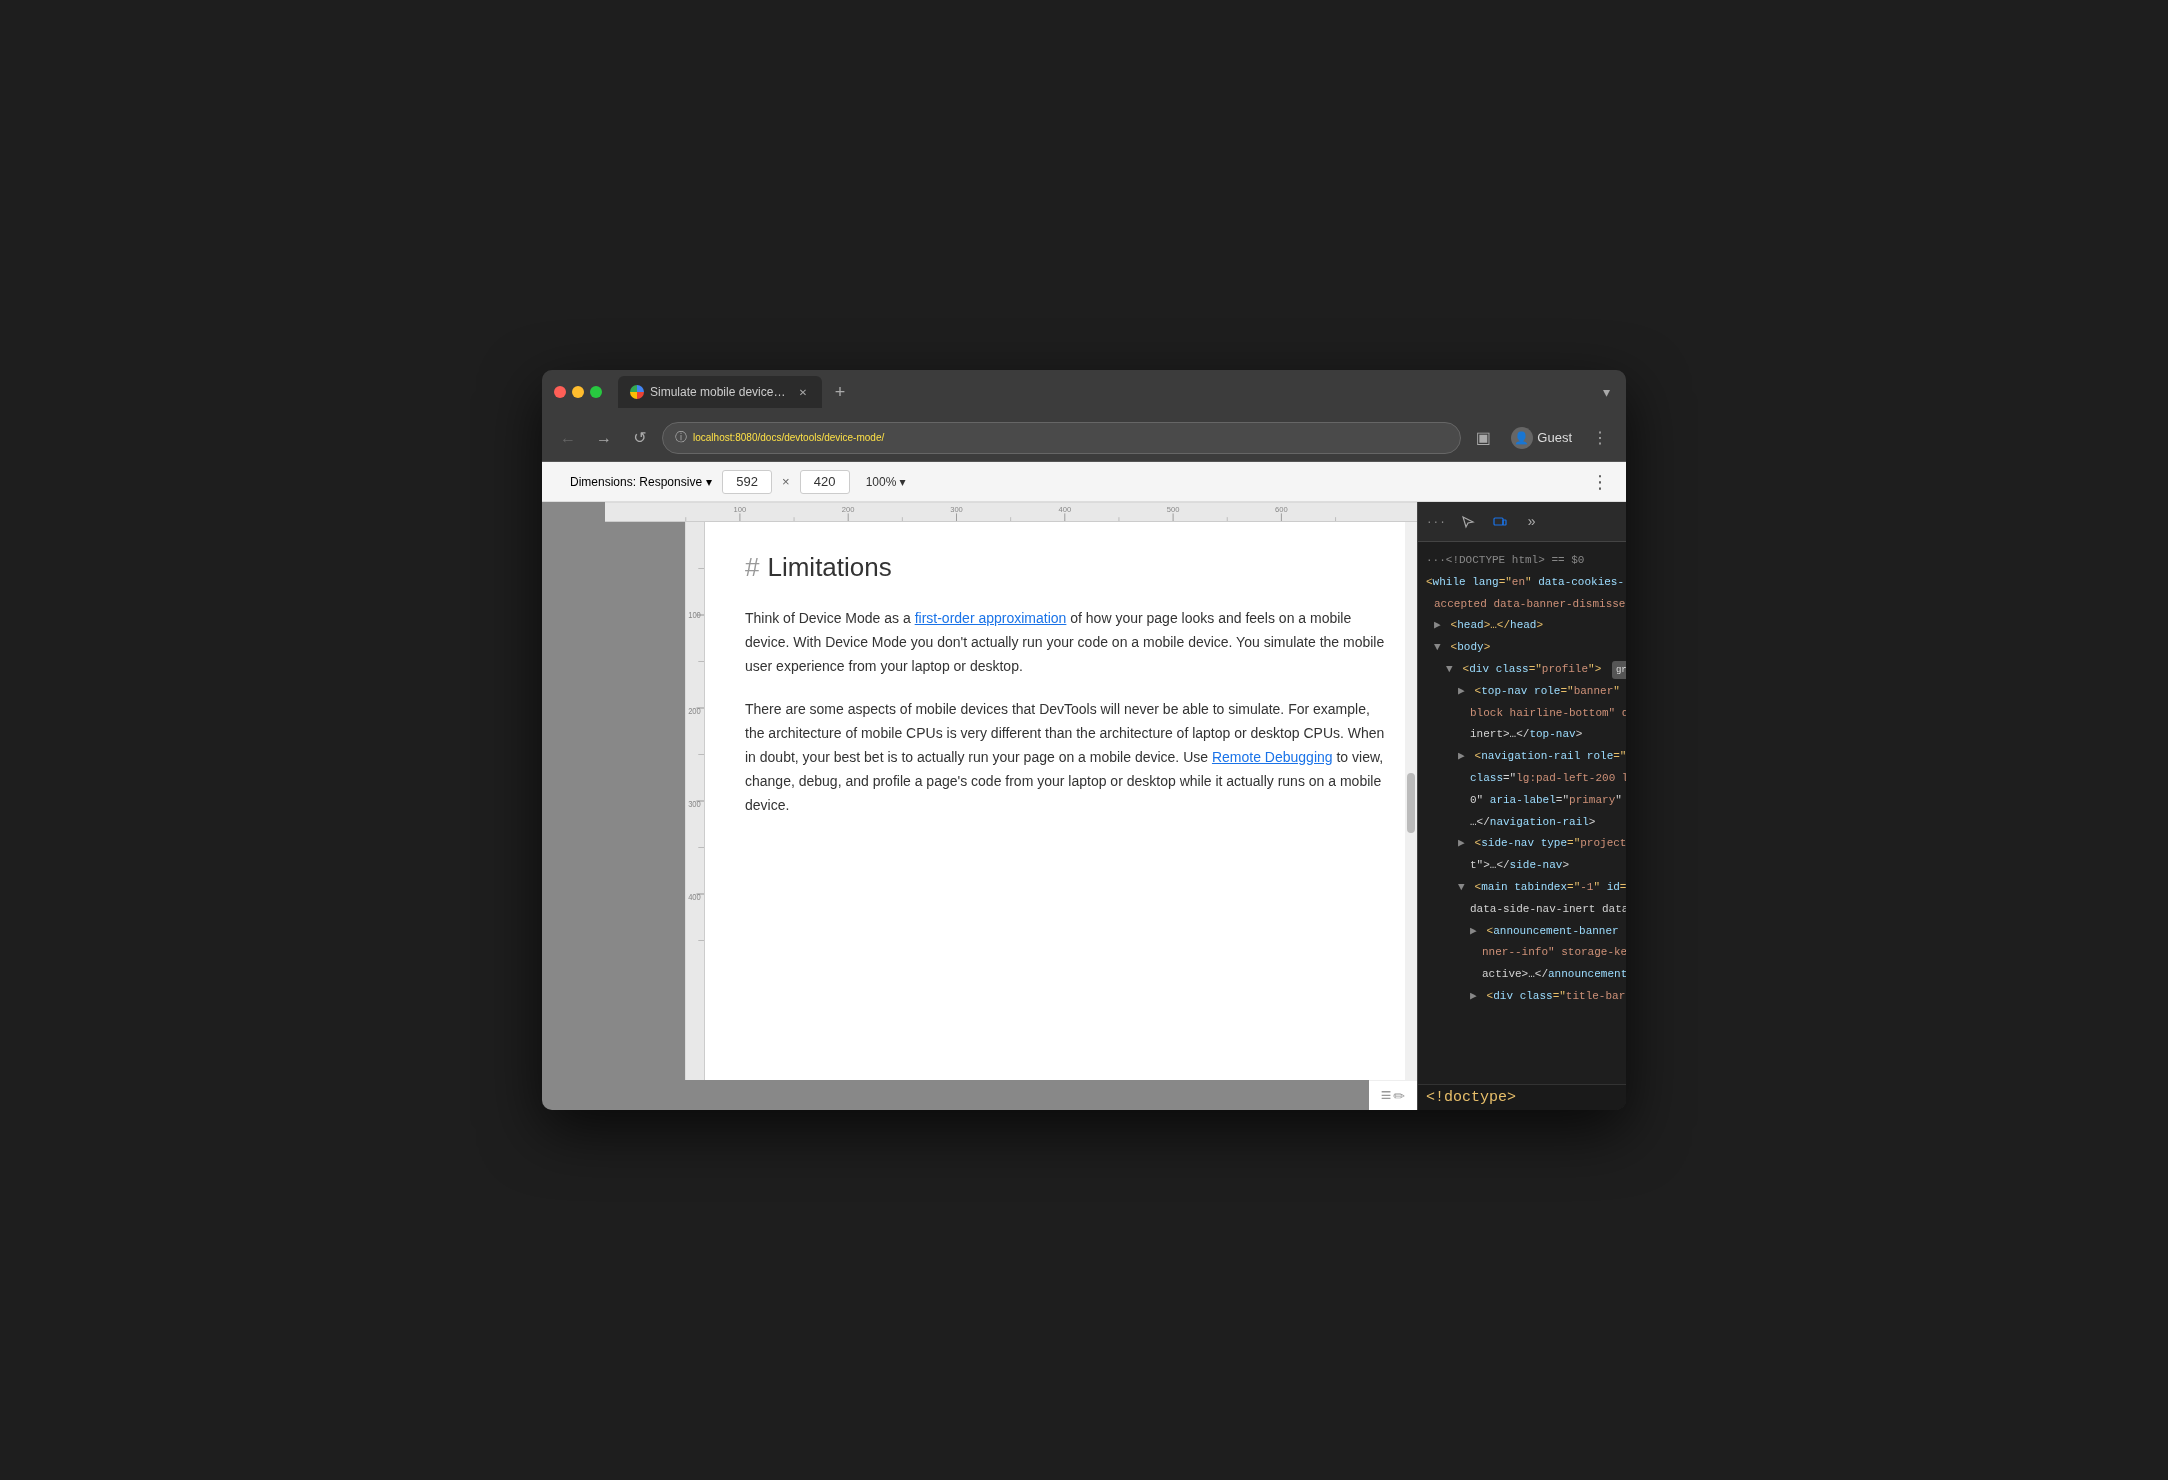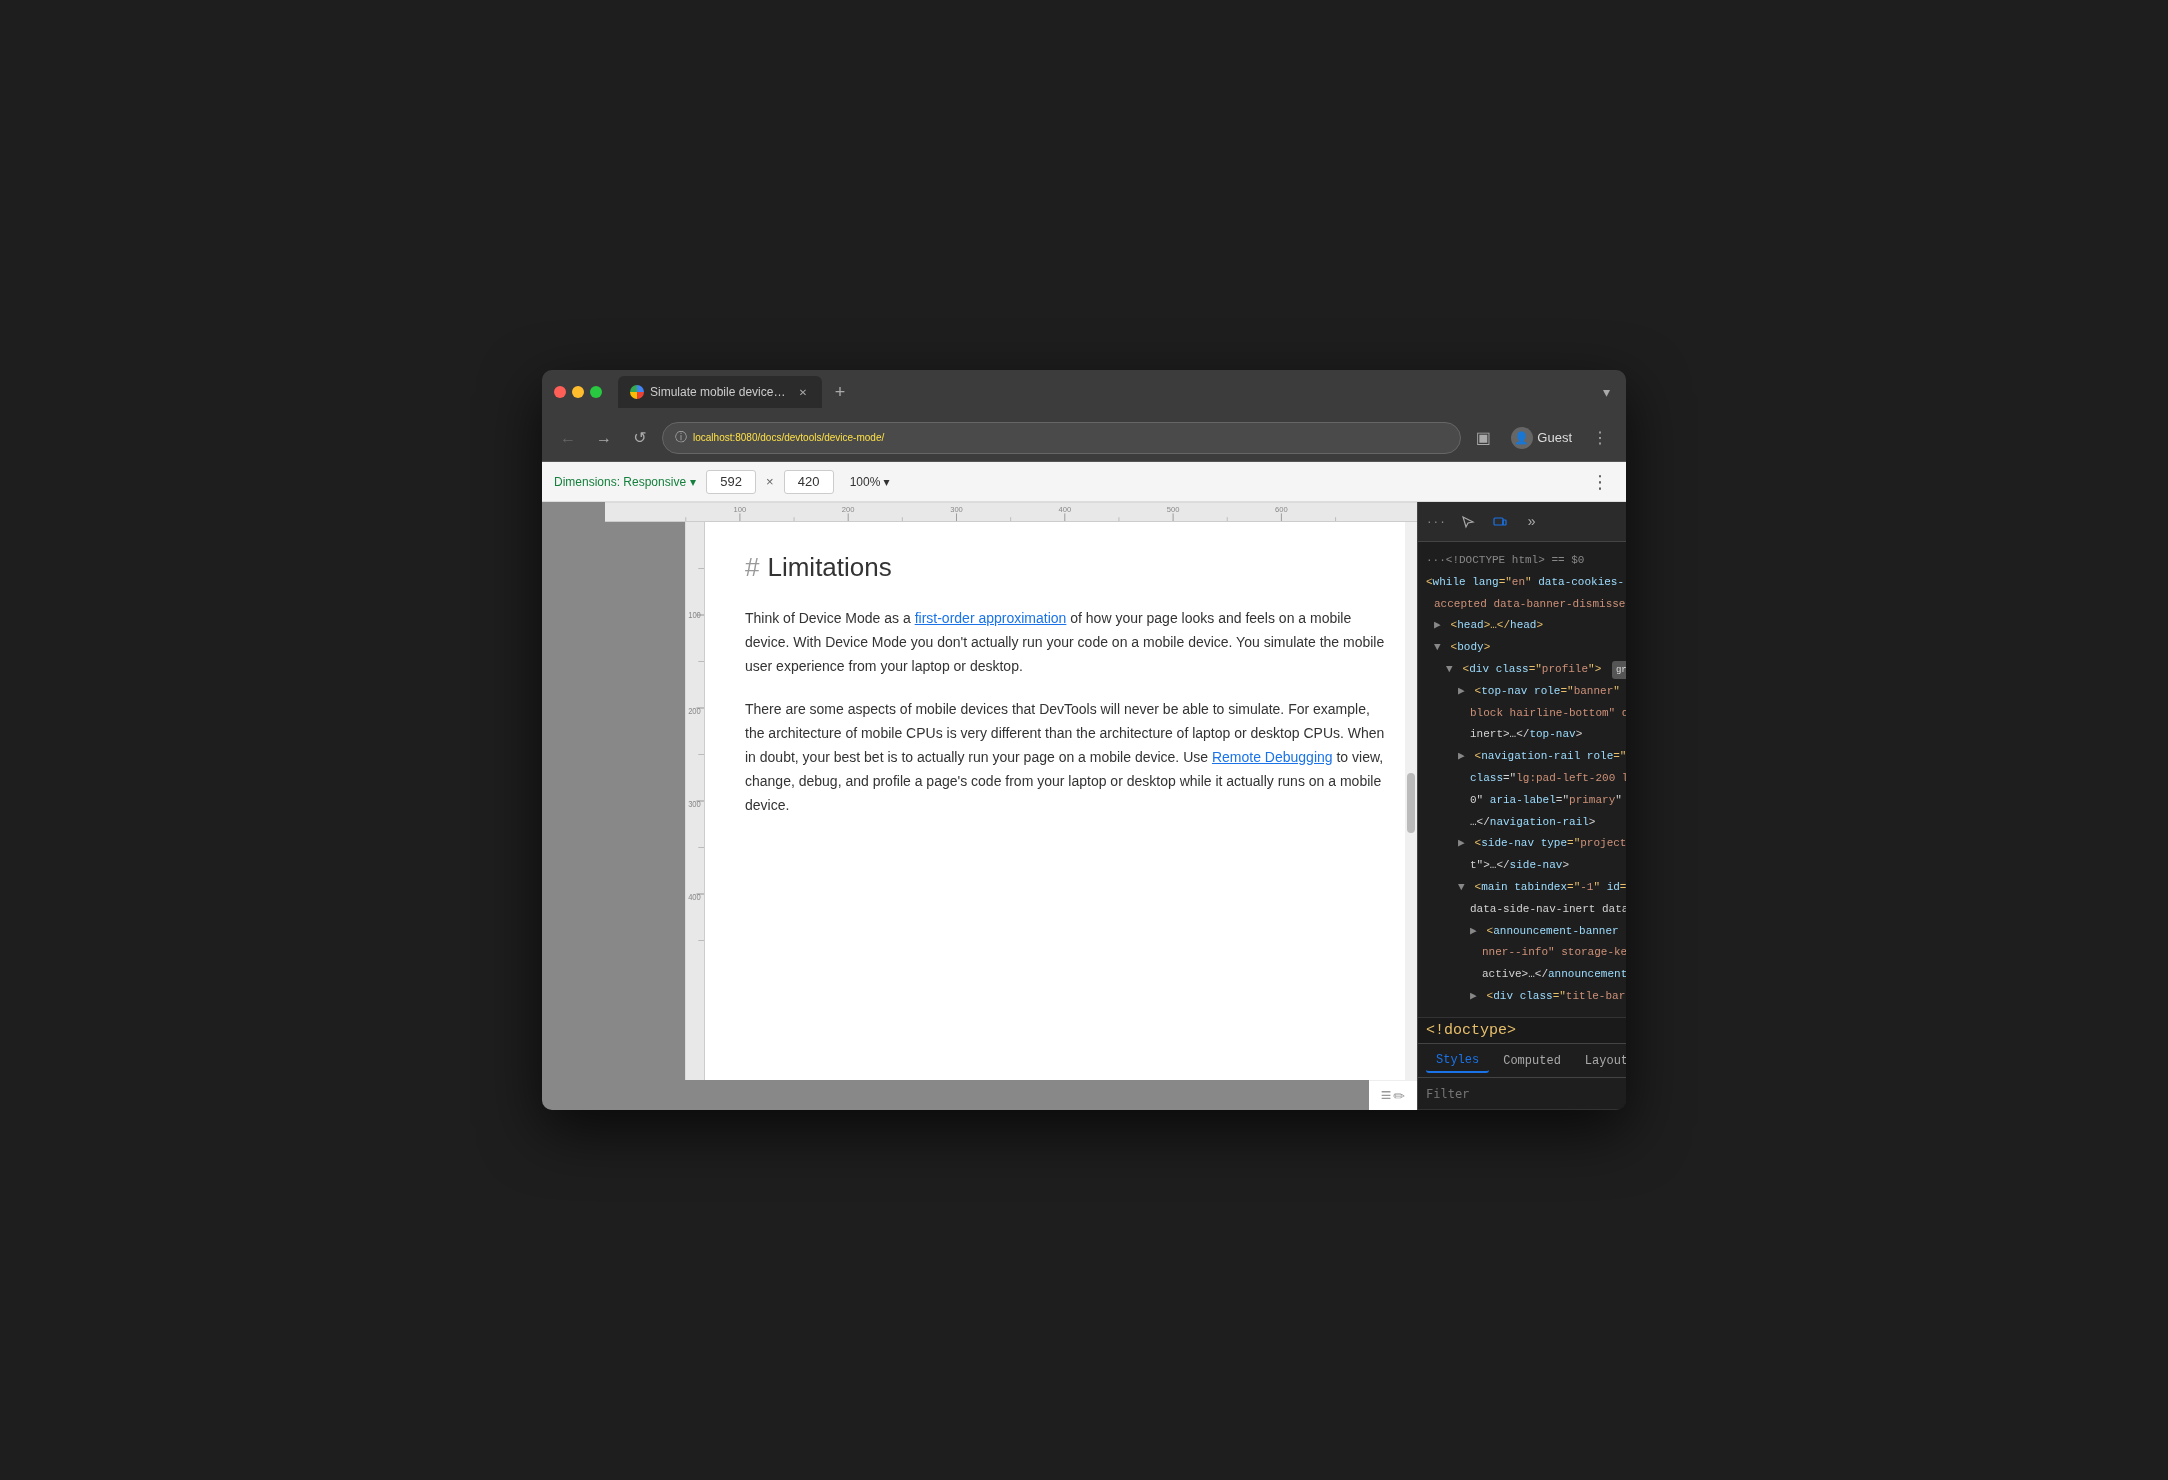--- a/index.html
+++ b/index.html
@@ -203,24 +203,25 @@
       height: 40px;
       display: flex;
       align-items: center;
       padding: 0 12px;
       gap: 10px;
       border-bottom: 1px solid #ddd;
       flex-shrink: 0;
     }
     .dimensions-label {
       font-size: 12px;
-      color: #15803d;
+      color: #000000;
       display: flex;
       align-items: center;
       gap: 4px;
+      margin-left: 16px;
     }
     .dim-input {
       width: 50px;
       height: 24px;
       border: 1px solid #ccc;
       border-radius: 3px;
       text-align: center;
       font-size: 13px;
       color: #333;
       background: white;
@@ -724,27 +725,15 @@
         <div class="html-tree-line indent-4">
           <span class="tree-arrow">▶</span>
           <span class="html-tag">&lt;<span style="color:#9cdcfe">div</span> <span style="color:#9cdcfe">class</span>="<span style="color:#ce9178">title-bar displ</span></span>
         </div>
       </div>
 
       <div class="doctype-line">
         <span style="color:#e8bf6a">&lt;!doctype&gt;</span>
       </div>
 
-      <div class="styles-panel">
-        <div class="styles-tabs">
-          <div class="styles-tab active">Styles</div>
-          <div class="styles-tab">Computed</div>
-          <div class="styles-tab">Layout</div>
-
-        </div>
-        <div class="styles-filter-bar">
-          <input class="filter-input" type="text" placeholder="Filter" style="">
-
-        </div>
-      </div>
     </div>
   </div>
 </div>
 
 </body></html>

